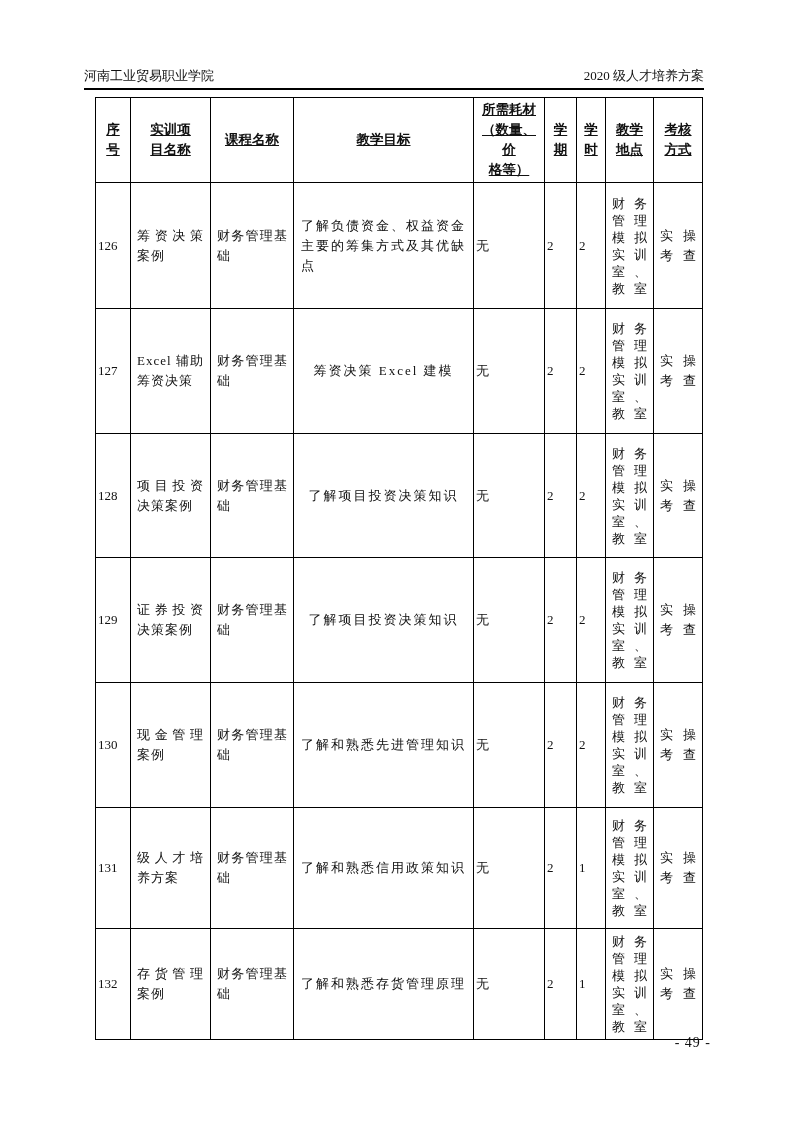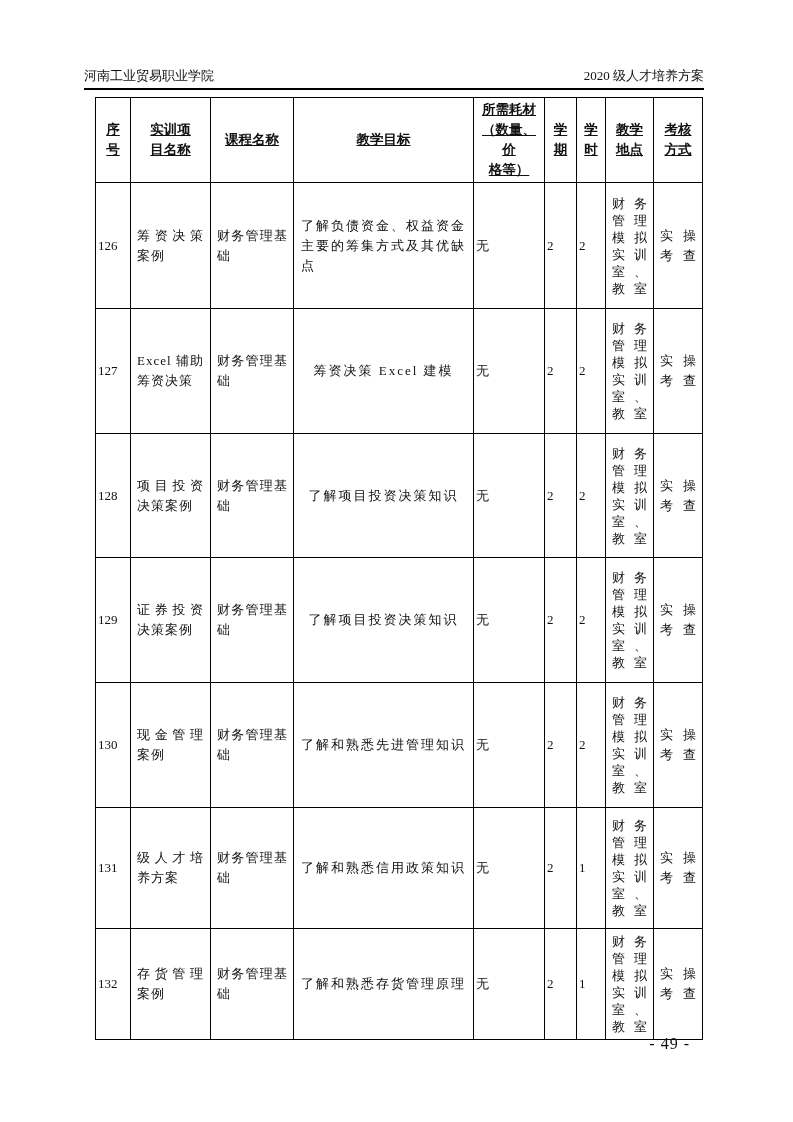--- a/index.html
+++ b/index.html
@@ -103,22 +103,22 @@
     text-align: justify;
     text-align-last: justify;
     text-justify: inter-character;
     line-height: 20px;
     padding: 2px 6px;
   }
   
   .page-footer {
     position: absolute;
     top: 1035px;
-    right: 103px;
-    font-size: 16px;
+    right: 82px;
+    font-size: 14px;
     letter-spacing: 1px;
   }
 </style>
 </head>
 <body>
 
 <div class="page">
 
   <div class="page-header">
     <span>河南工业贸易职业学院</span>

